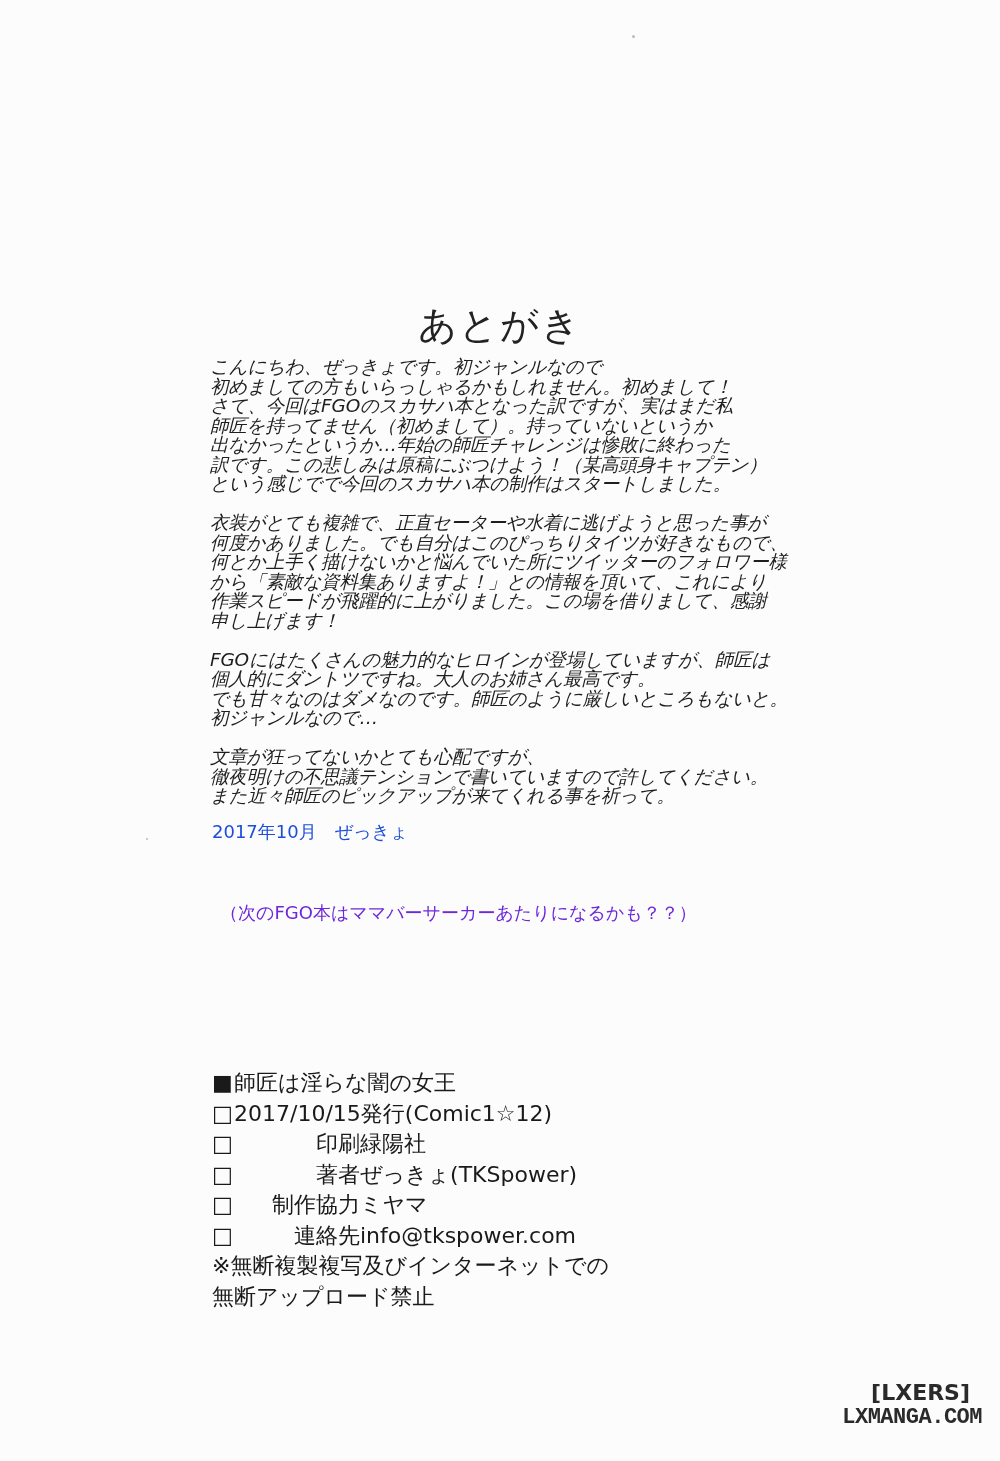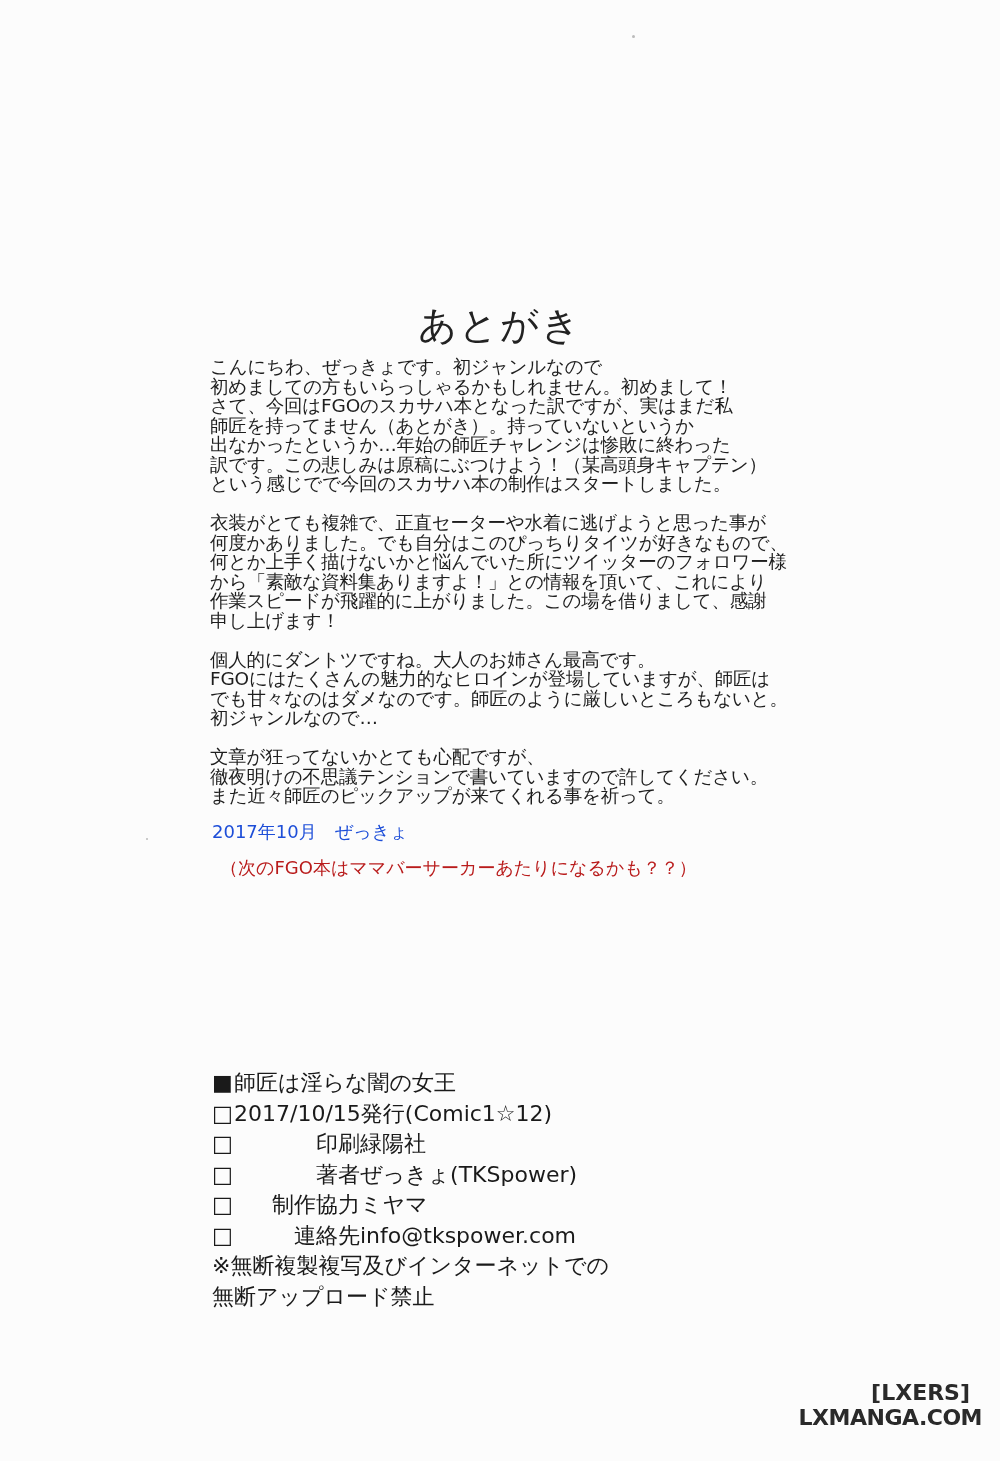--- a/index.html
+++ b/index.html
@@ -34,37 +34,37 @@
     .body-text {
       position: absolute;
       left: 210px;
       top: 357px;
       width: 640px;
       font-size: 18.5px;
       line-height: 19.5px;
       color: #1e1e1e;
       letter-spacing: -0.2px;
     }
-    .para { margin: 0 0 19.5px 0; }
+    .para { margin: 0 0 19.5px 0; font-style: italic; }
     .para .line { display: block; white-space: nowrap; }
     .signature {
       position: absolute;
       left: 212px;
       top: 820px;
       font-size: 18px;
       white-space: nowrap;
       color: #1d4ed8;
     }
     .postscript {
       position: absolute;
       left: 220px;
-      top: 856px;
+      top: 901px;
       font-size: 18px;
       white-space: nowrap;
-      color: #b91c1c;
+      color: #6d28d9;
     }
     .colophon {
       position: absolute;
       left: 212px;
       top: 1068px;
       font-size: 22px;
       line-height: 30.5px;
       color: #1a1a1a;
     }
     .colophon .row { display: flex; white-space: nowrap; }
@@ -74,21 +74,21 @@
     .watermark {
       position: absolute;
       right: 18px;
       top: 1380px;
       text-align: right;
       font-family: "DejaVu Sans", sans-serif;
       font-weight: bold;
       color: #2a2a2a;
     }
     .watermark .wm1 { font-size: 22px; letter-spacing: 0px; padding-right: 12px; }
-    .watermark .wm2 { font-size: 22px; letter-spacing: -0.5px; line-height: 26px; }
+    .watermark .wm2 { font-size: 22px; letter-spacing: -0.5px; line-height: 26px; font-family: Liberation Mono, monospace; }
     .speck {
       position: absolute;
       width: 3px; height: 3px;
       background: #bbb;
       border-radius: 50%;
     }
   </style>
 </head>
 <body>
 
@@ -97,36 +97,36 @@
   <span class="speck" style="left:632px;top:35px;"></span>
   <span class="speck" style="left:146px;top:838px;width:2px;height:2px;"></span>
 
   <div class="title">あとがき</div>
 
   <div class="body-text">
     <div class="para">
       <span class="line">こんにちわ、ぜっきょです。初ジャンルなので</span>
       <span class="line">初めましての方もいらっしゃるかもしれません。初めまして！</span>
       <span class="line">さて、今回はFGOのスカサハ本となった訳ですが、実はまだ私</span>
-      <span class="line">師匠を持ってません（あとがき）。持っていないというか</span>
+      <span class="line">師匠を持ってません（初めまして）。持っていないというか</span>
       <span class="line">出なかったというか…年始の師匠チャレンジは惨敗に終わった</span>
       <span class="line">訳です。この悲しみは原稿にぶつけよう！（某高頭身キャプテン）</span>
       <span class="line">という感じでで今回のスカサハ本の制作はスタートしました。</span>
     </div>
     <div class="para">
       <span class="line">衣装がとても複雑で、正直セーターや水着に逃げようと思った事が</span>
       <span class="line">何度かありました。でも自分はこのぴっちりタイツが好きなもので、</span>
       <span class="line">何とか上手く描けないかと悩んでいた所にツイッターのフォロワー様</span>
       <span class="line">から「素敵な資料集ありますよ！」との情報を頂いて、これにより</span>
       <span class="line">作業スピードが飛躍的に上がりました。この場を借りまして、感謝</span>
       <span class="line">申し上げます！</span>
     </div>
     <div class="para">
+      <span class="line">FGOにはたくさんの魅力的なヒロインが登場していますが、師匠は</span>
       <span class="line">個人的にダントツですね。大人のお姉さん最高です。</span>
-      <span class="line">FGOにはたくさんの魅力的なヒロインが登場していますが、師匠は</span>
       <span class="line">でも甘々なのはダメなのです。師匠のように厳しいところもないと。</span>
       <span class="line">初ジャンルなので…</span>
     </div>
     <div class="para">
       <span class="line">文章が狂ってないかとても心配ですが、</span>
       <span class="line">徹夜明けの不思議テンションで書いていますので許してください。</span>
       <span class="line">また近々師匠のピックアップが来てくれる事を祈って。</span>
     </div>
   </div>
 

